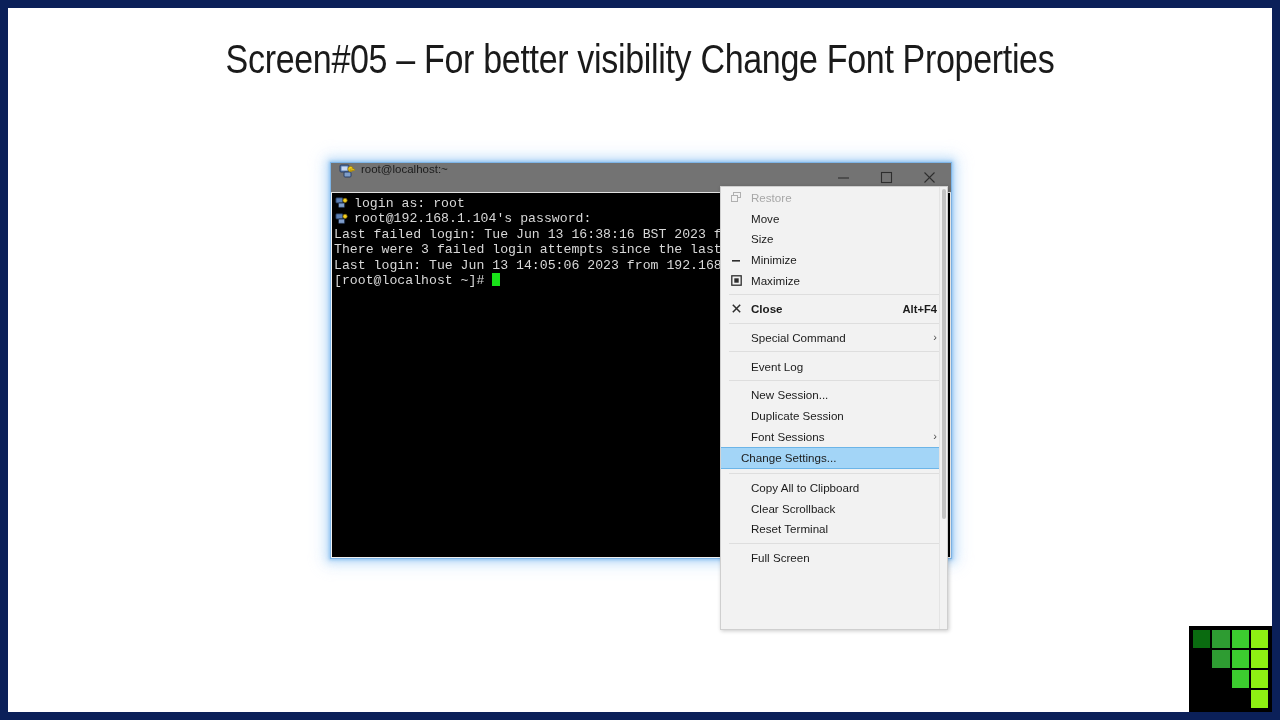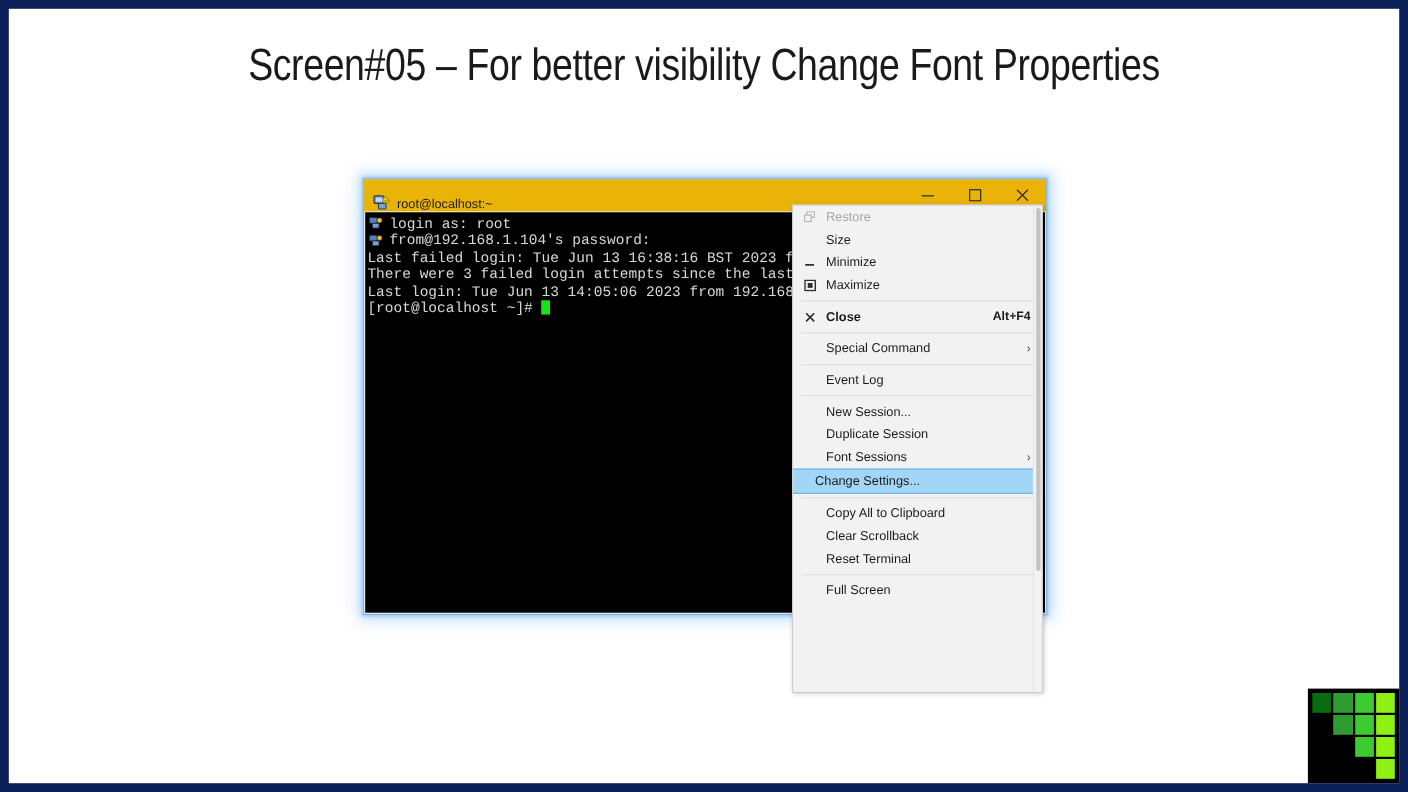--- a/index.html
+++ b/index.html
@@ -53,24 +53,24 @@
       0 0 0 1px #7fb6e8,
       0 0 3px 2px rgba(137,191,240,.85),
       0 0 9px 4px rgba(160,205,245,.6),
       0 0 16px 7px rgba(190,222,250,.45);
     box-sizing: border-box;
   }
 
   #titlebar {
     position: relative;
     height: 29px;
-    background: #eab308;
+    background: #737373;
     border-bottom: 1px solid #e2e2e2;
     display: flex;
-    align-items: flex-end;
+    align-items: flex-start;
   }
   #titlebar-icon {
     width: 16px;
     height: 16px;
     margin-left: 8px;
     margin-right: 6px;
     flex: none;
     position: relative;
   }
   #title-text {
@@ -282,21 +282,21 @@
       </div>
 
       <div style="position:relative;">
         <span class="term-icon" style="top:1px;">
           <svg width="14" height="14" viewBox="0 0 16 16">
             <rect x="1" y="2" width="8" height="6" rx="1" fill="#5a7fb5" stroke="#1c2b46" stroke-width="1"></rect>
             <rect x="4" y="8" width="7" height="5" rx="1" fill="#7f9ecb" stroke="#1c2b46" stroke-width="1"></rect>
             <circle cx="11.5" cy="5" r="2.4" fill="#f5d020" stroke="#8a6d05" stroke-width="0.8"></circle>
           </svg>
         </span>
-        <div class="term-line indented">from@192.168.1.104's password:</div>
+        <div class="term-line indented">root@192.168.1.104's password:</div>
       </div>
 
       <div class="term-line">Last failed login: Tue Jun 13 16:38:16 BST 2023 from</div>
       <div class="term-line">There were 3 failed login attempts since the last su</div>
       <div class="term-line">Last login: Tue Jun 13 14:05:06 2023 from 192.168.9</div>
 
       <div class="term-line"><span>[root@localhost ~]#</span><span> </span><span class="cursor-block"></span></div>
 
     </div>
   </div>
@@ -306,20 +306,23 @@
     <div class="menu-item disabled">
       <span class="menu-icon">
         <svg width="10" height="10" viewBox="0 0 10 10">
             <rect x="2.5" y="0.5" width="7" height="5" fill="none" stroke="#b0b0b0" stroke-width="1"></rect>
             <rect x="0.5" y="3.5" width="6" height="6" fill="#f2f2f2" stroke="#b0b0b0" stroke-width="1"></rect>
           </svg>
       </span>
       <span>Restore</span>
     </div>
     <div class="menu-item">
+      <span>Move</span>
+    </div>
+    <div class="menu-item">
       <span>Size</span>
     </div>
     <div class="menu-item">
       <span class="menu-icon">
         <svg width="10" height="10" viewBox="0 0 10 10">
             <rect x="1" y="6" width="8" height="1.6" fill="#2e2e2e"></rect>
           </svg>
       </span>
       <span>Minimize</span>
     </div>

